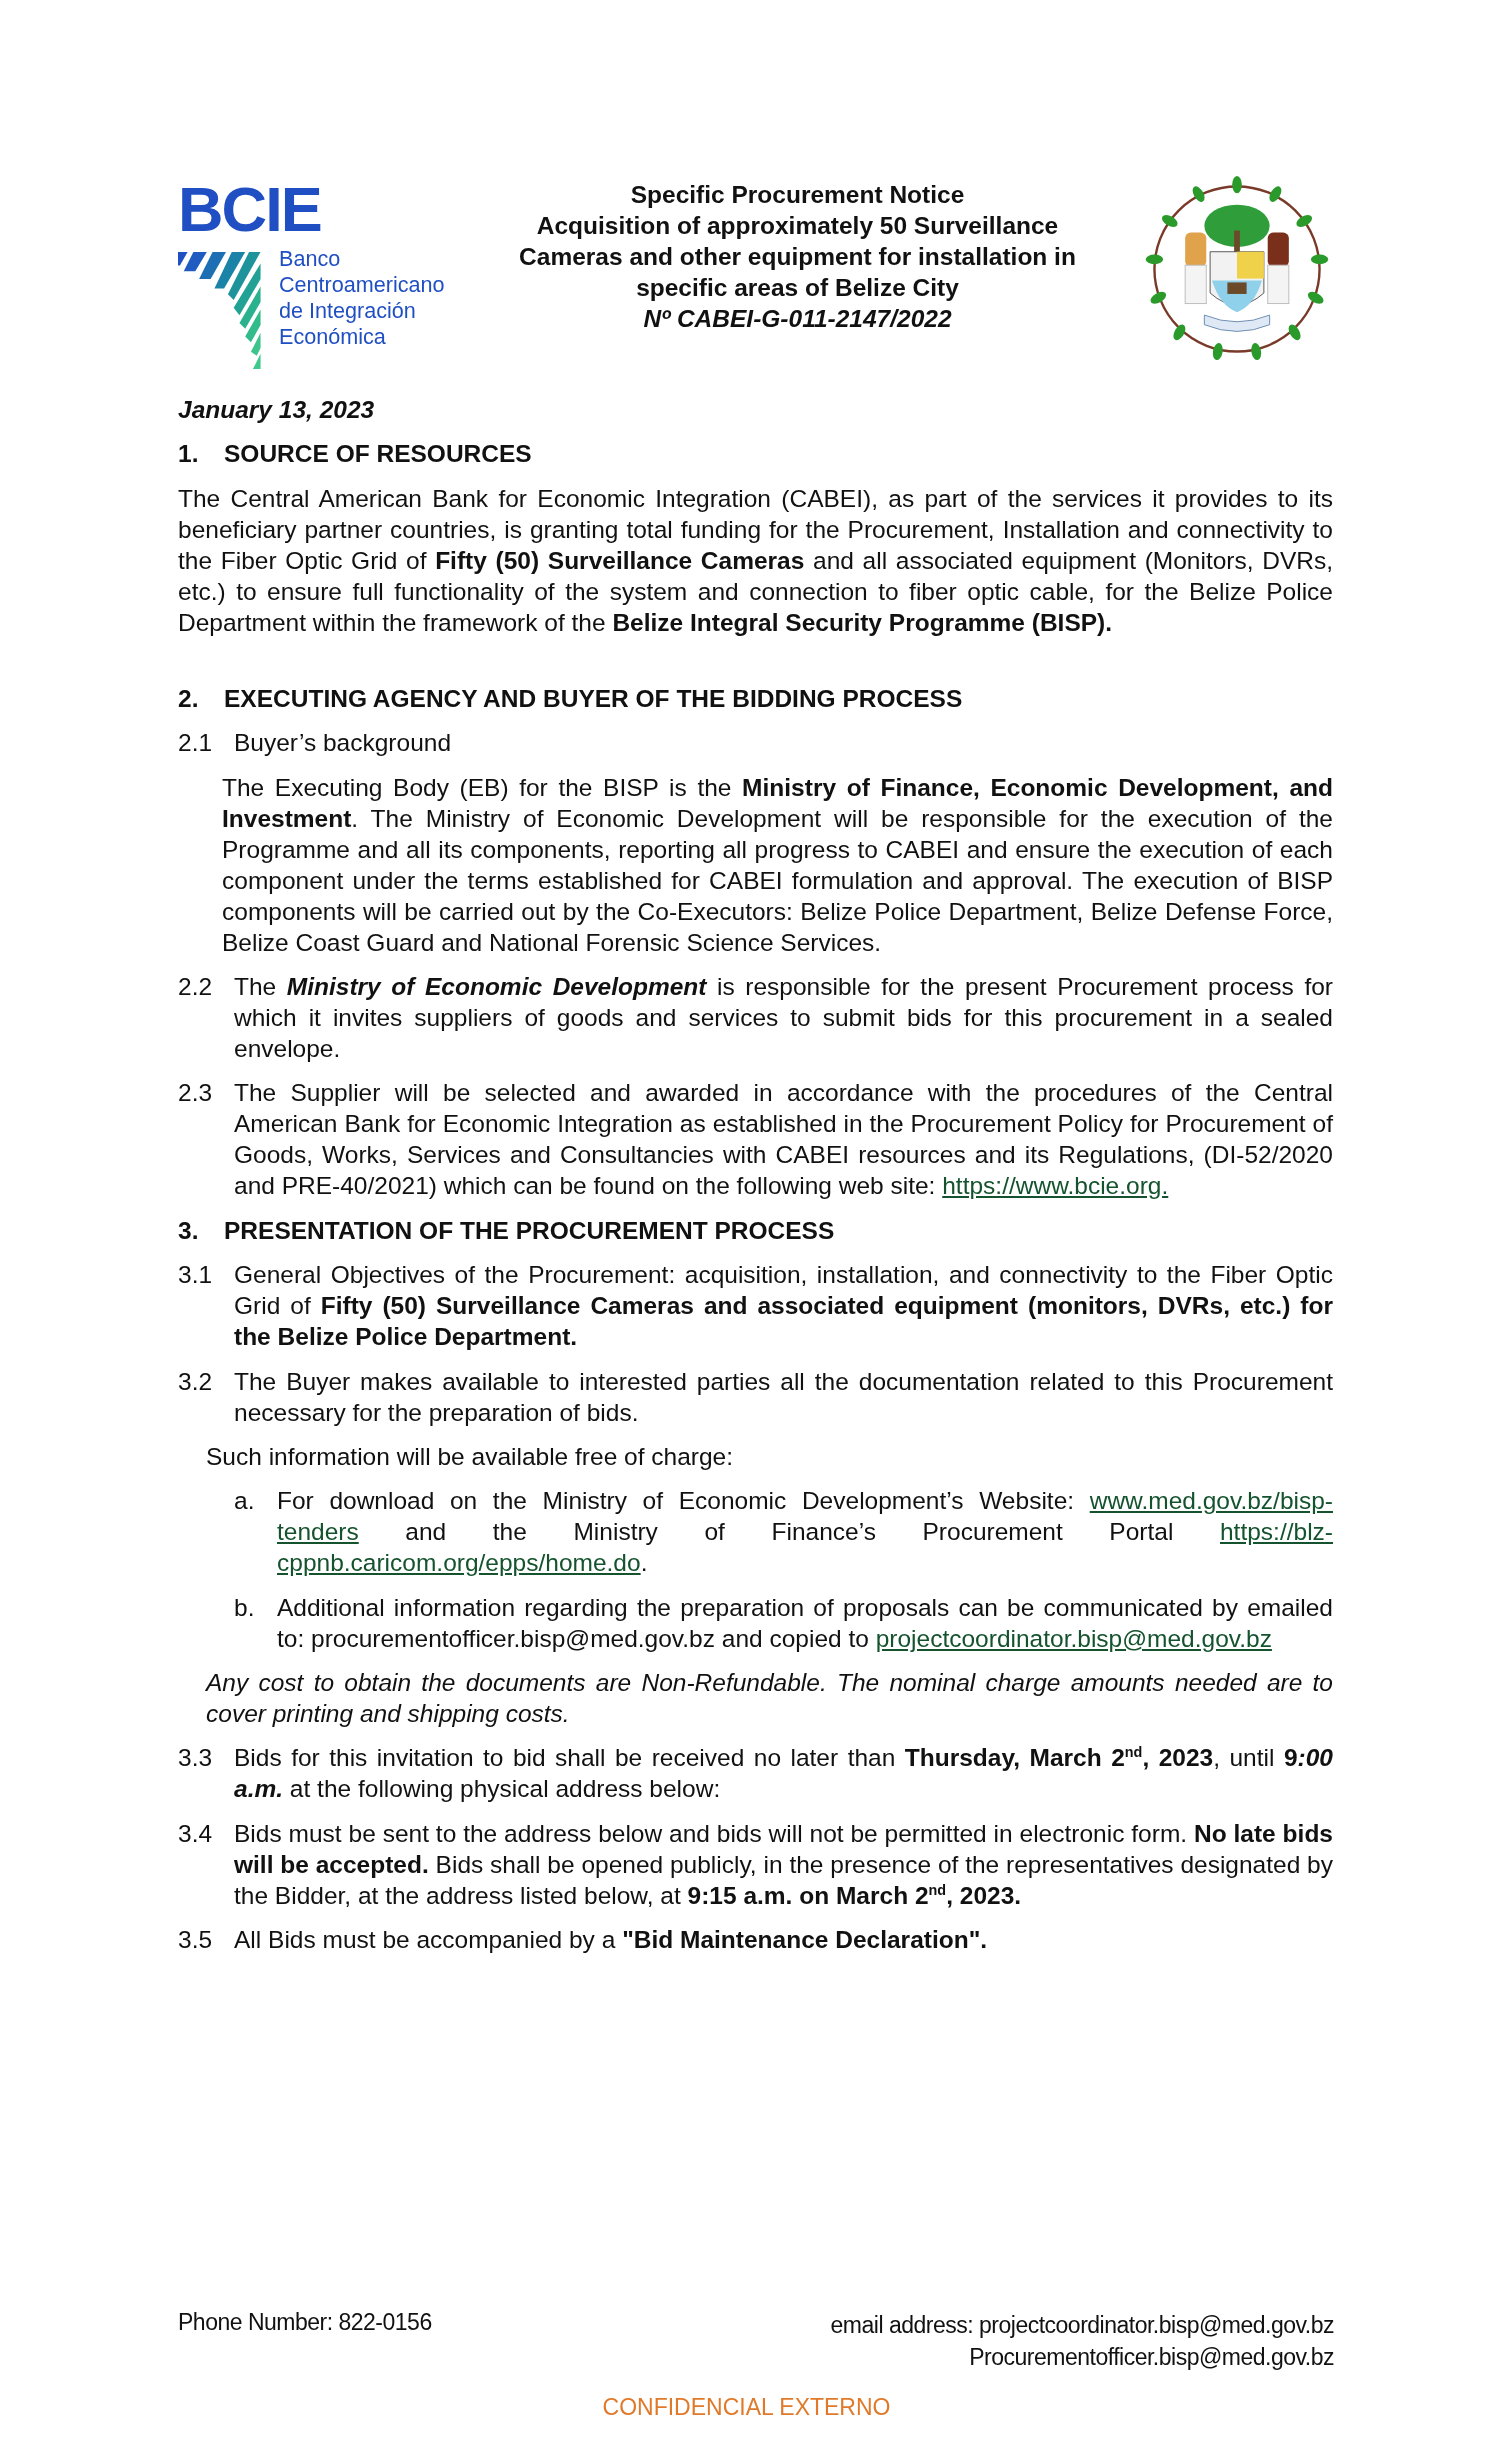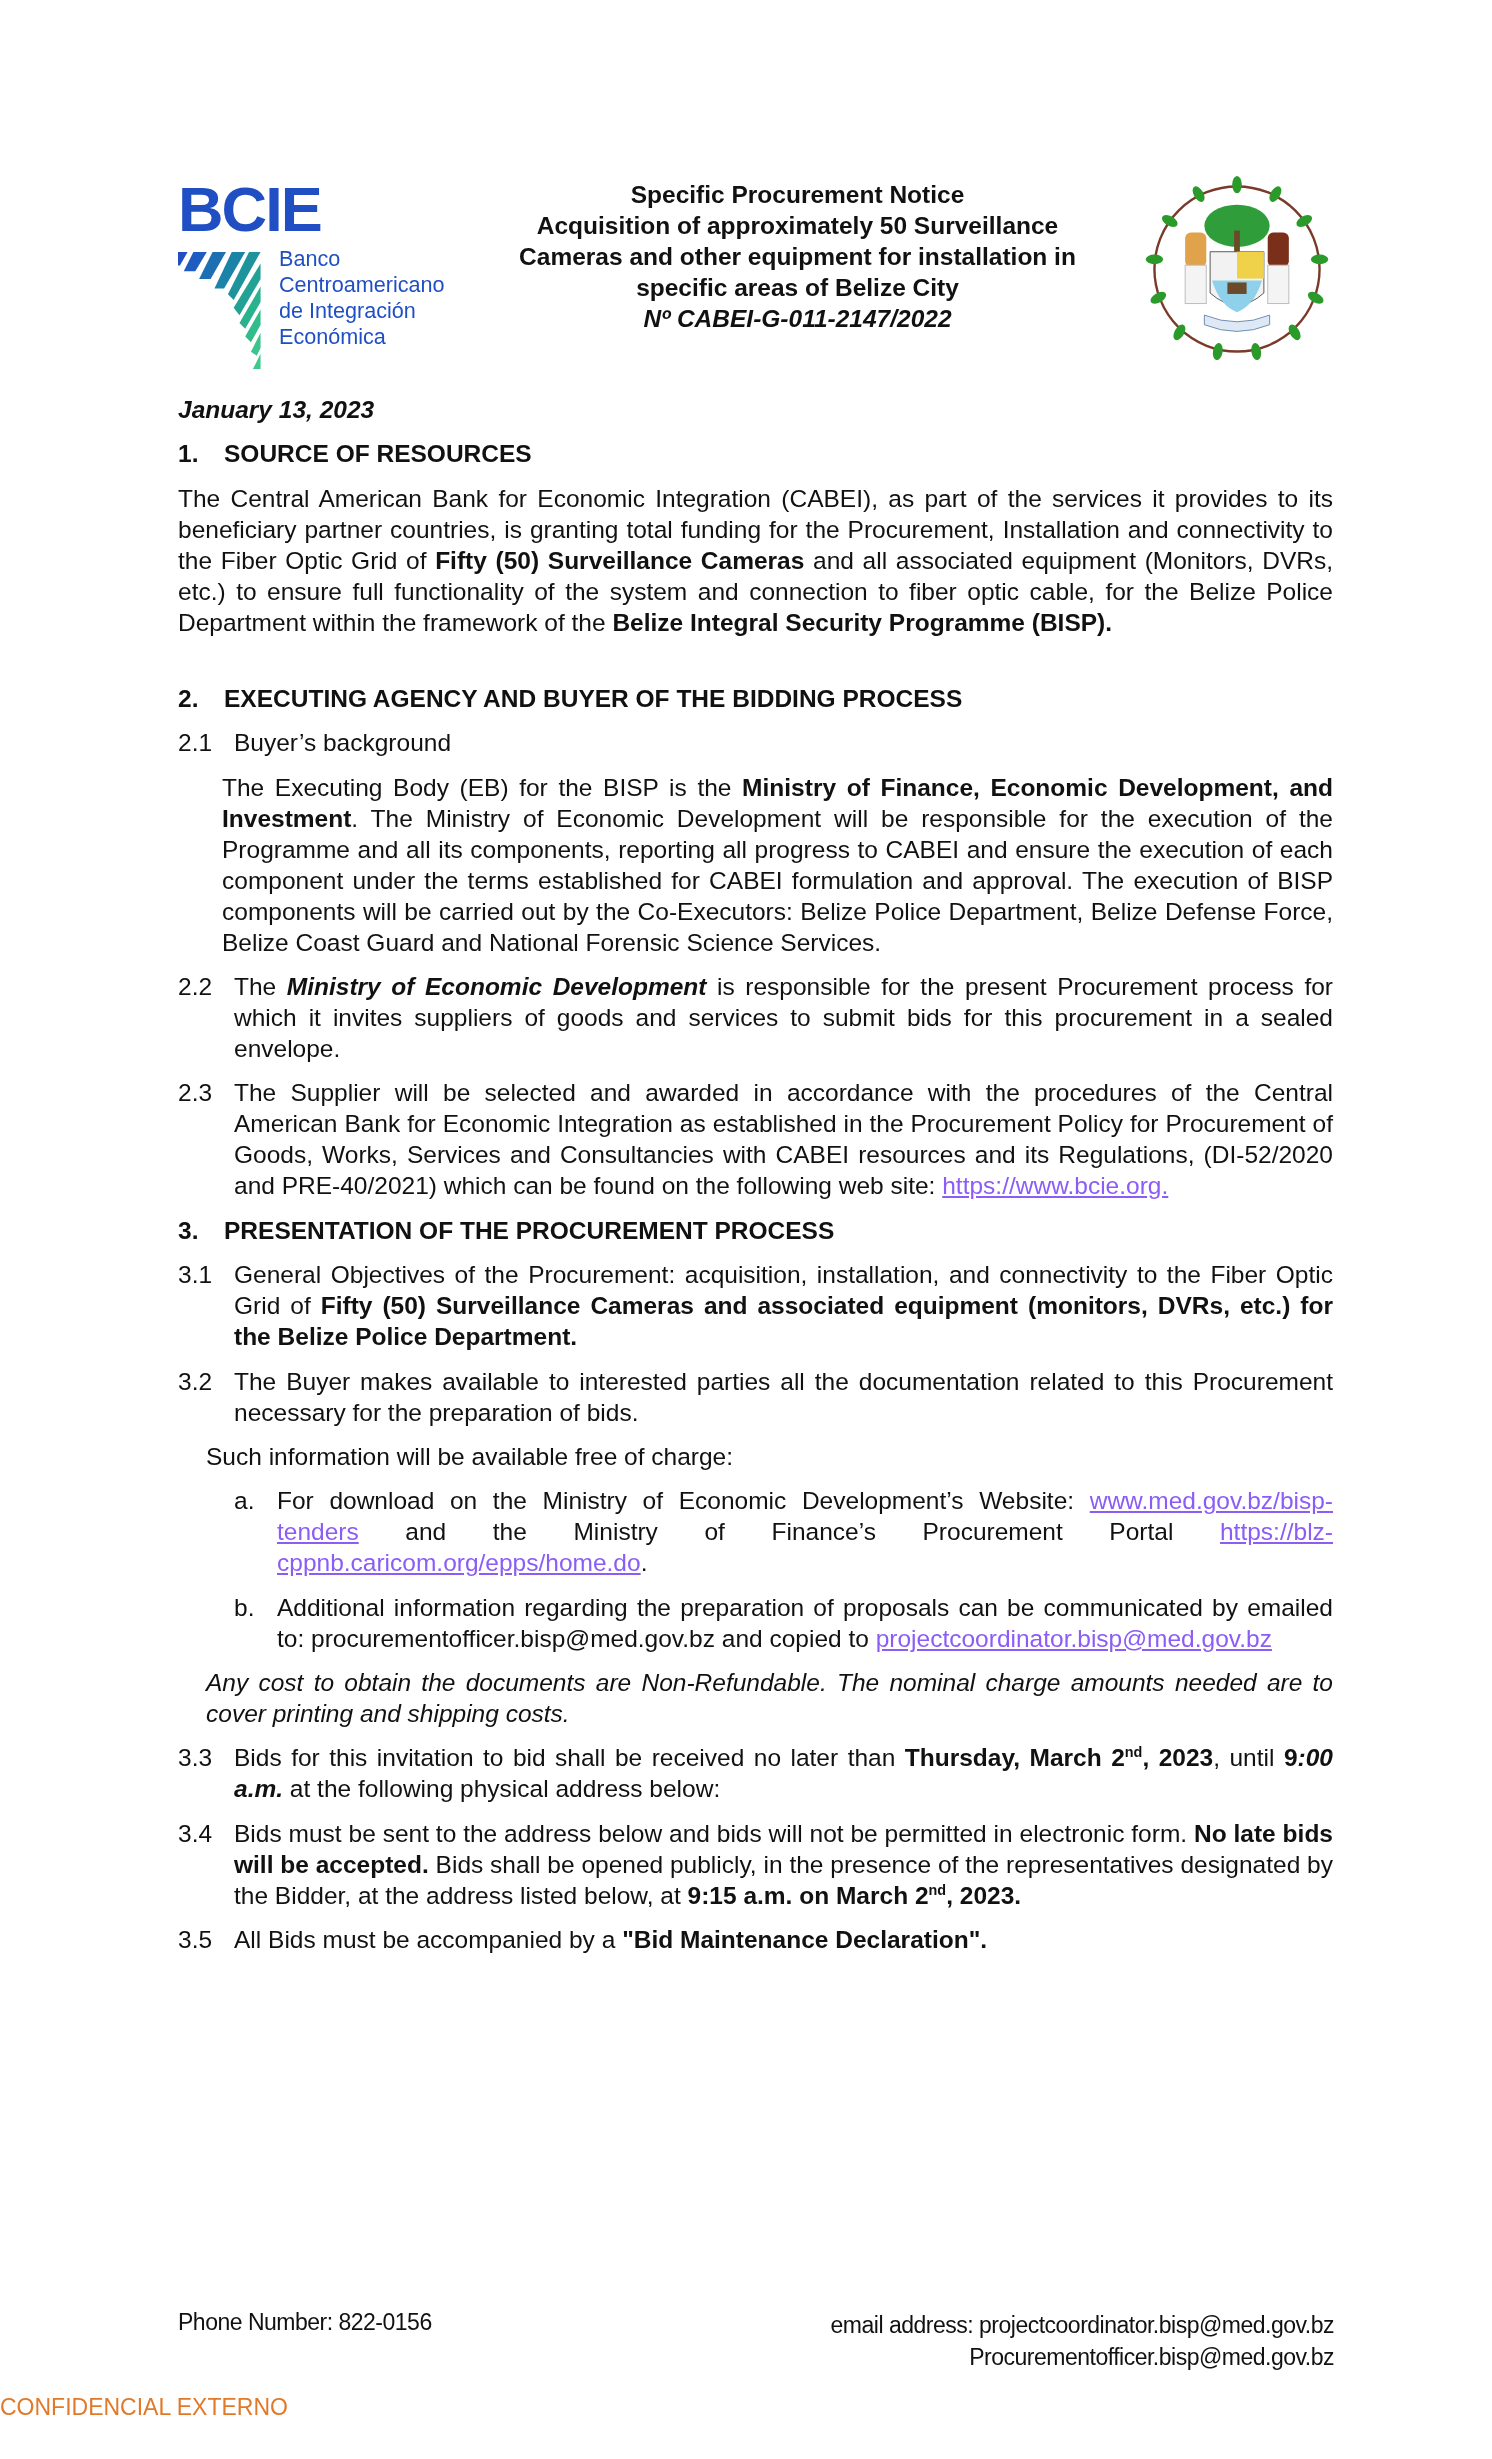--- a/index.html
+++ b/index.html
@@ -26,26 +26,26 @@
   p { margin:0; }
   .just { text-align:justify; }
   .para { margin-bottom:45px; }
   .sub { display:flex; margin-bottom:13.4px; }
   .sub .num { width:56px; flex:none; }
   .sub .txt { flex:1; text-align:justify; }
   .indent { margin-left:28px; }
   .letter { display:flex; margin-left:56px; margin-bottom:13.4px; }
   .letter .lnum { width:43px; flex:none; }
   .letter .txt { flex:1; text-align:justify; }
-  a, .link { color:#8b5cf6; text-decoration:underline; }
+  a, .link { color:#14532d; text-decoration:underline; }
   b { font-weight:bold; }
   sup { font-size:14.4px; line-height:0; }
   .footer-phone { left:178px; top:2309px; font-size:23px; font-family:"Liberation Sans", sans-serif; letter-spacing:-0.5px; }
   .footer-emails { right:159px; top:2309px; text-align:right; font-size:23px; line-height:32px; letter-spacing:-0.5px; }
-  .confidential { left:0; width:1493px; top:2394px; color:#e07a2a; font-size:23px; }
+  .confidential { left:0; width:1493px; top:2394px; text-align:center; color:#e07a2a; font-size:23px; }
 </style>
 </head>
 <body>
 
 <div class="page">
 
   <div class="abs bcie-logo">
     <div class="bcie-word">BCIE</div>
     <svg class="bcie-stripes" viewBox="0 0 100 125">
       <polygon points="0,0 10,0 2,14 0,14" fill="#1f4fc3"></polygon>

